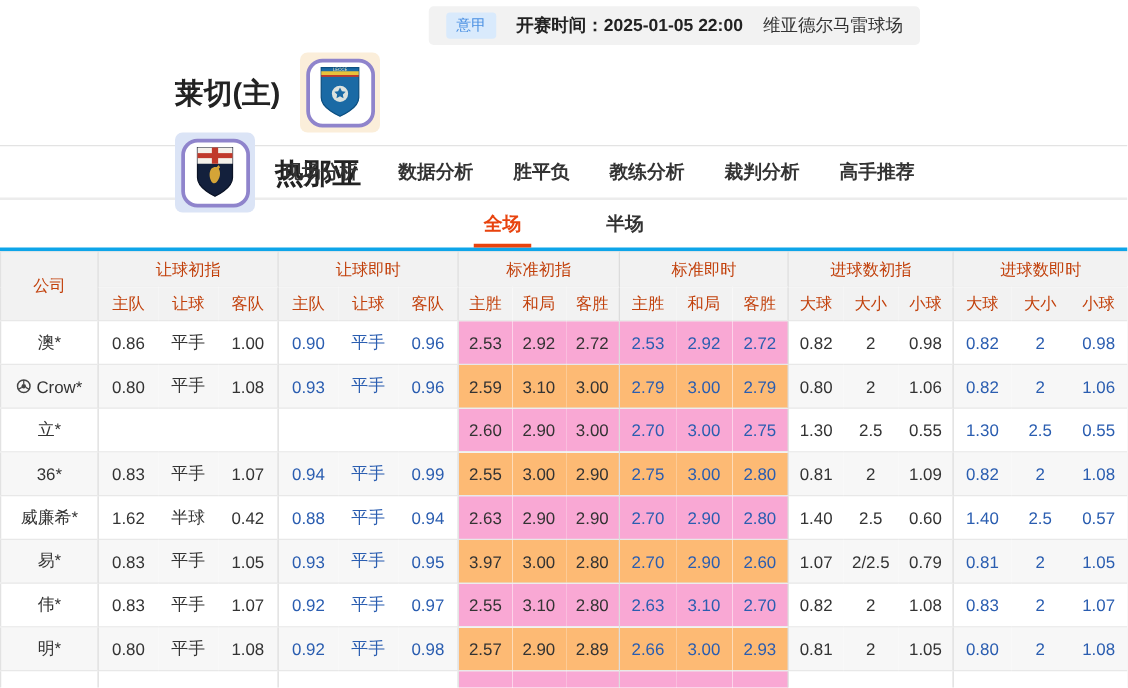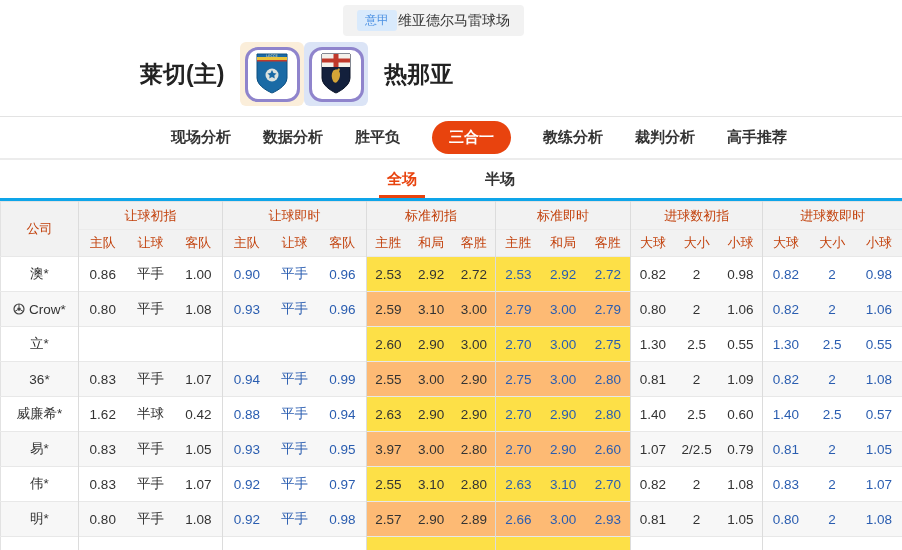--- a/index.html
+++ b/index.html
@@ -2,29 +2,29 @@
 <html style="--accent: #e8430e; --live-blue: #2a5db0; --countdown-blue: #1a50c8; --league-blue: #4a90e2;"><head>
 <meta charset="utf-8">
 <style>
   * { box-sizing: border-box; margin: 0; padding: 0; }
   html,body { width:902px; height:550px; overflow:hidden; background:#fff;
     font-family:"Liberation Sans","DejaVu Sans",sans-serif; }
 
   
   .top-strip { height:38px; }
   .top-bar { margin:5px 0 0 343px; background:#f2f2f2; border-radius:4px;
-    padding:5px 14px; display:inline-flex; align-items:center; gap:1px;
+    padding:5px 14px; display:inline-flex; align-items:center; gap:16px;
     font-size:14px; color:#333; }
   .league-badge { background:#d9eafc; color:var(--league-blue); font-size:12px;
     padding:2px 8px; border-radius:3px; cursor:pointer; }
   .kickoff { font-weight:bold; color:#222; }
   .venue { color:#333; }
 
   
-  .teams-row { display:flex; align-items:flex-start; padding:4px 22px 10px 140px; height:78px; }
+  .teams-row { display:flex; align-items:flex-start; padding:4px 22px 10px 140px; height:78px;flex-direction:column; }
   .team { display:flex; align-items:center; gap:16px; }
   .team-name { font-size:23px; font-weight:bold; color:#222; }
   .badge-wrap { width:64px; height:64px; border-radius:6px; display:flex;
     align-items:center; justify-content:center; }
   .badge-wrap.home { background:#fbeeda; }
   .badge-wrap.away { background:#dbe4f6; }
   .badge-inner { width:55px; height:55px; background:#fff; border:3px solid #8f84cc;
     border-radius:13px; display:flex; align-items:center; justify-content:center; }
   .countdown { flex:1; display:flex; align-items:center; justify-content:center;
     gap:8px; font-size:14px; color:#333; }
@@ -51,33 +51,34 @@
   
   table { width:902px; border-collapse:collapse; table-layout:fixed;
     border:1px solid #e2e2e2; }
   th, td { text-align:center; overflow:hidden; white-space:nowrap; }
   thead th { background:#f2f2f2; color:#c2410c; font-weight:normal; font-size:13px; }
   .group-th { height:28px; }
   .sub-th { height:27px; border-top:1px solid #ebebeb; }
   tbody td { height:35px; font-size:13.5px; color:#333; border-top:1px solid #e8e8e8;
     background:#fff; }
   tr.stripe td { background:#f7f7f7; }
-  td.cyan { background:#fde047; }
+  td.cyan { background:#f9a8d4; }
   tr.stripe td.cyan { background:#fdba74; }
   td.live { color:var(--live-blue); }
   .gb { border-left:1px solid #dcdcdc; }
   .company-cell { color:#333; }
   .ball-icon { display:inline-block; vertical-align:-1px; margin-right:4px; }
 </style>
 </head>
 <body>
 
 <div class="top-strip">
   <div class="top-bar">
     <span class="league-badge">意甲</span>
+    <span class="kickoff"><span>开赛时间：</span><span>2025-01-05 22:00</span></span>
     <span class="venue">维亚德尔马雷球场</span>
   </div>
 </div>
 
 <div class="teams-row">
   <div class="team">
     <span class="team-name">莱切(主)</span>
     <div class="badge-wrap home">
       <div class="badge-inner">
         <svg width="34" height="42" viewBox="0 0 34 42">
@@ -105,21 +106,20 @@
       </div>
     </div>
     <span class="team-name">热那亚</span>
   </div>
 </div>
 
 <div class="nav-bar">
     <div class="nav-item">现场分析</div>
     <div class="nav-item">数据分析</div>
     <div class="nav-item">胜平负</div>
-    <div class="nav-item active">三合一</div>
     <div class="nav-item">教练分析</div>
     <div class="nav-item">裁判分析</div>
     <div class="nav-item">高手推荐</div>
   </div>
 
 <div class="subtabs">
     <div class="subtab active">全场</div>
     <div class="subtab">半场</div>
   </div>
 

